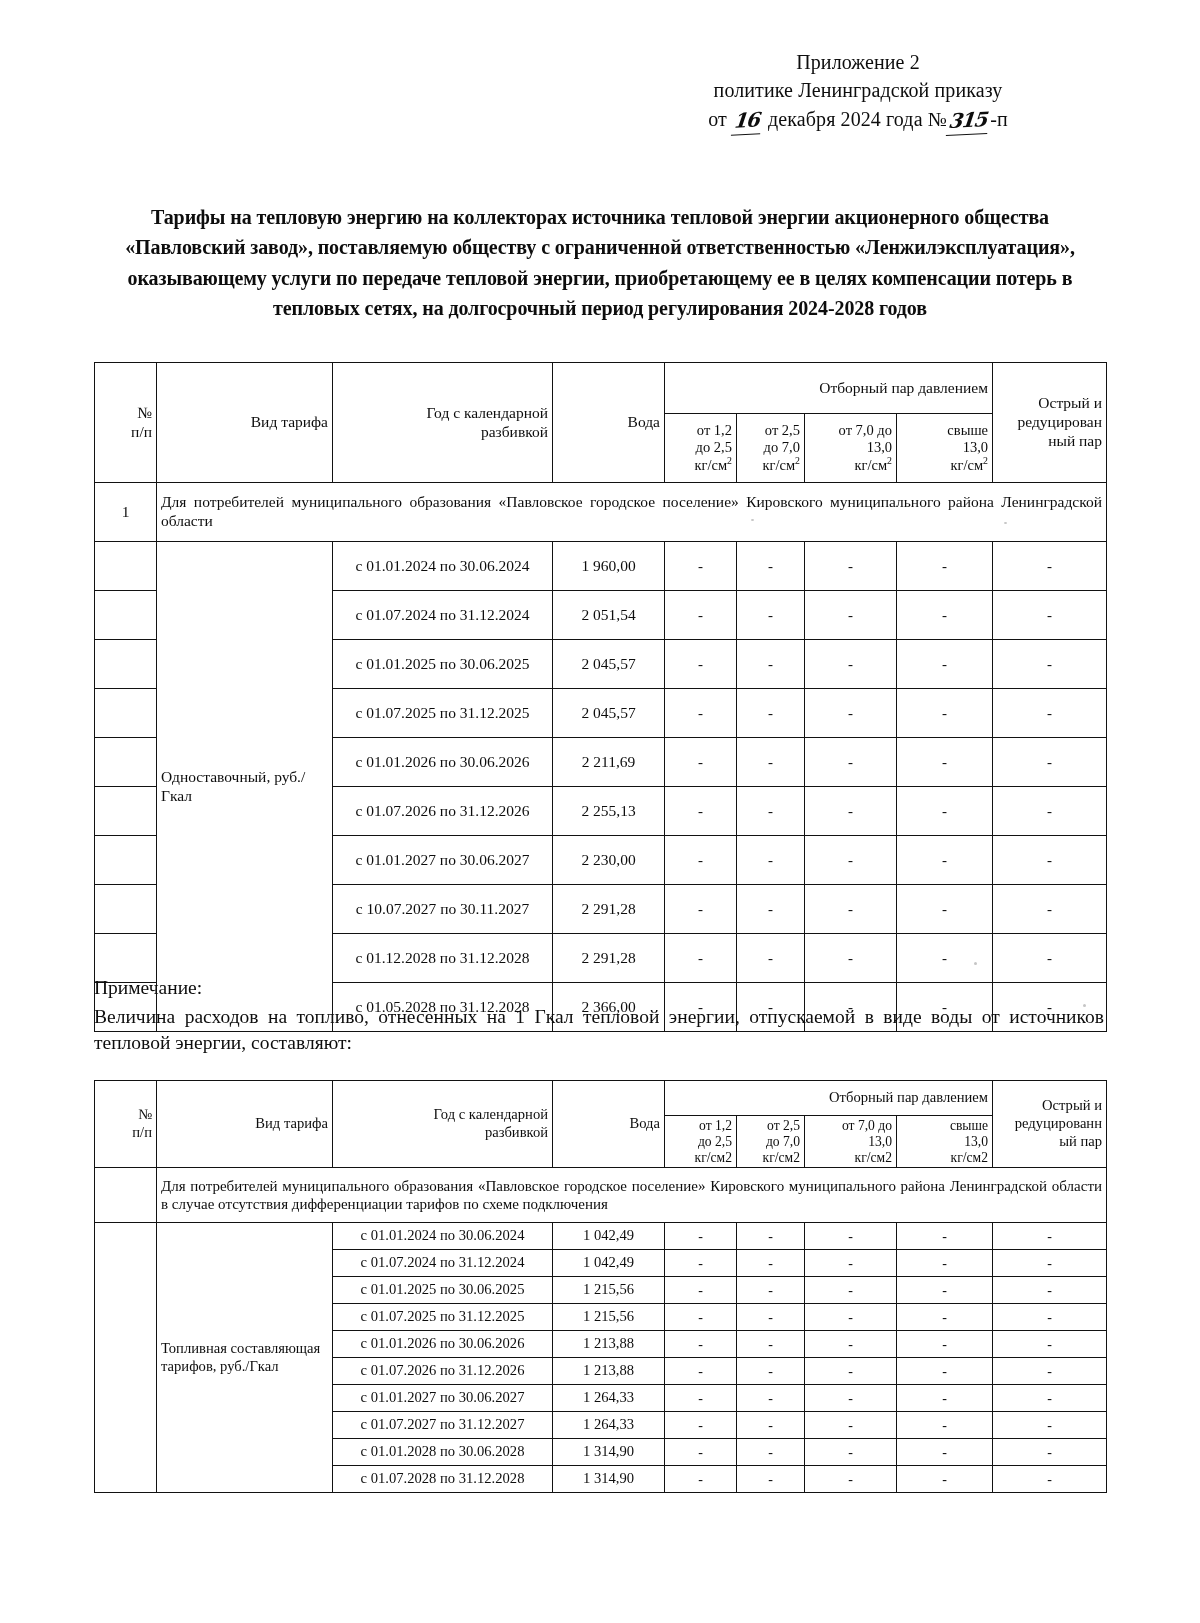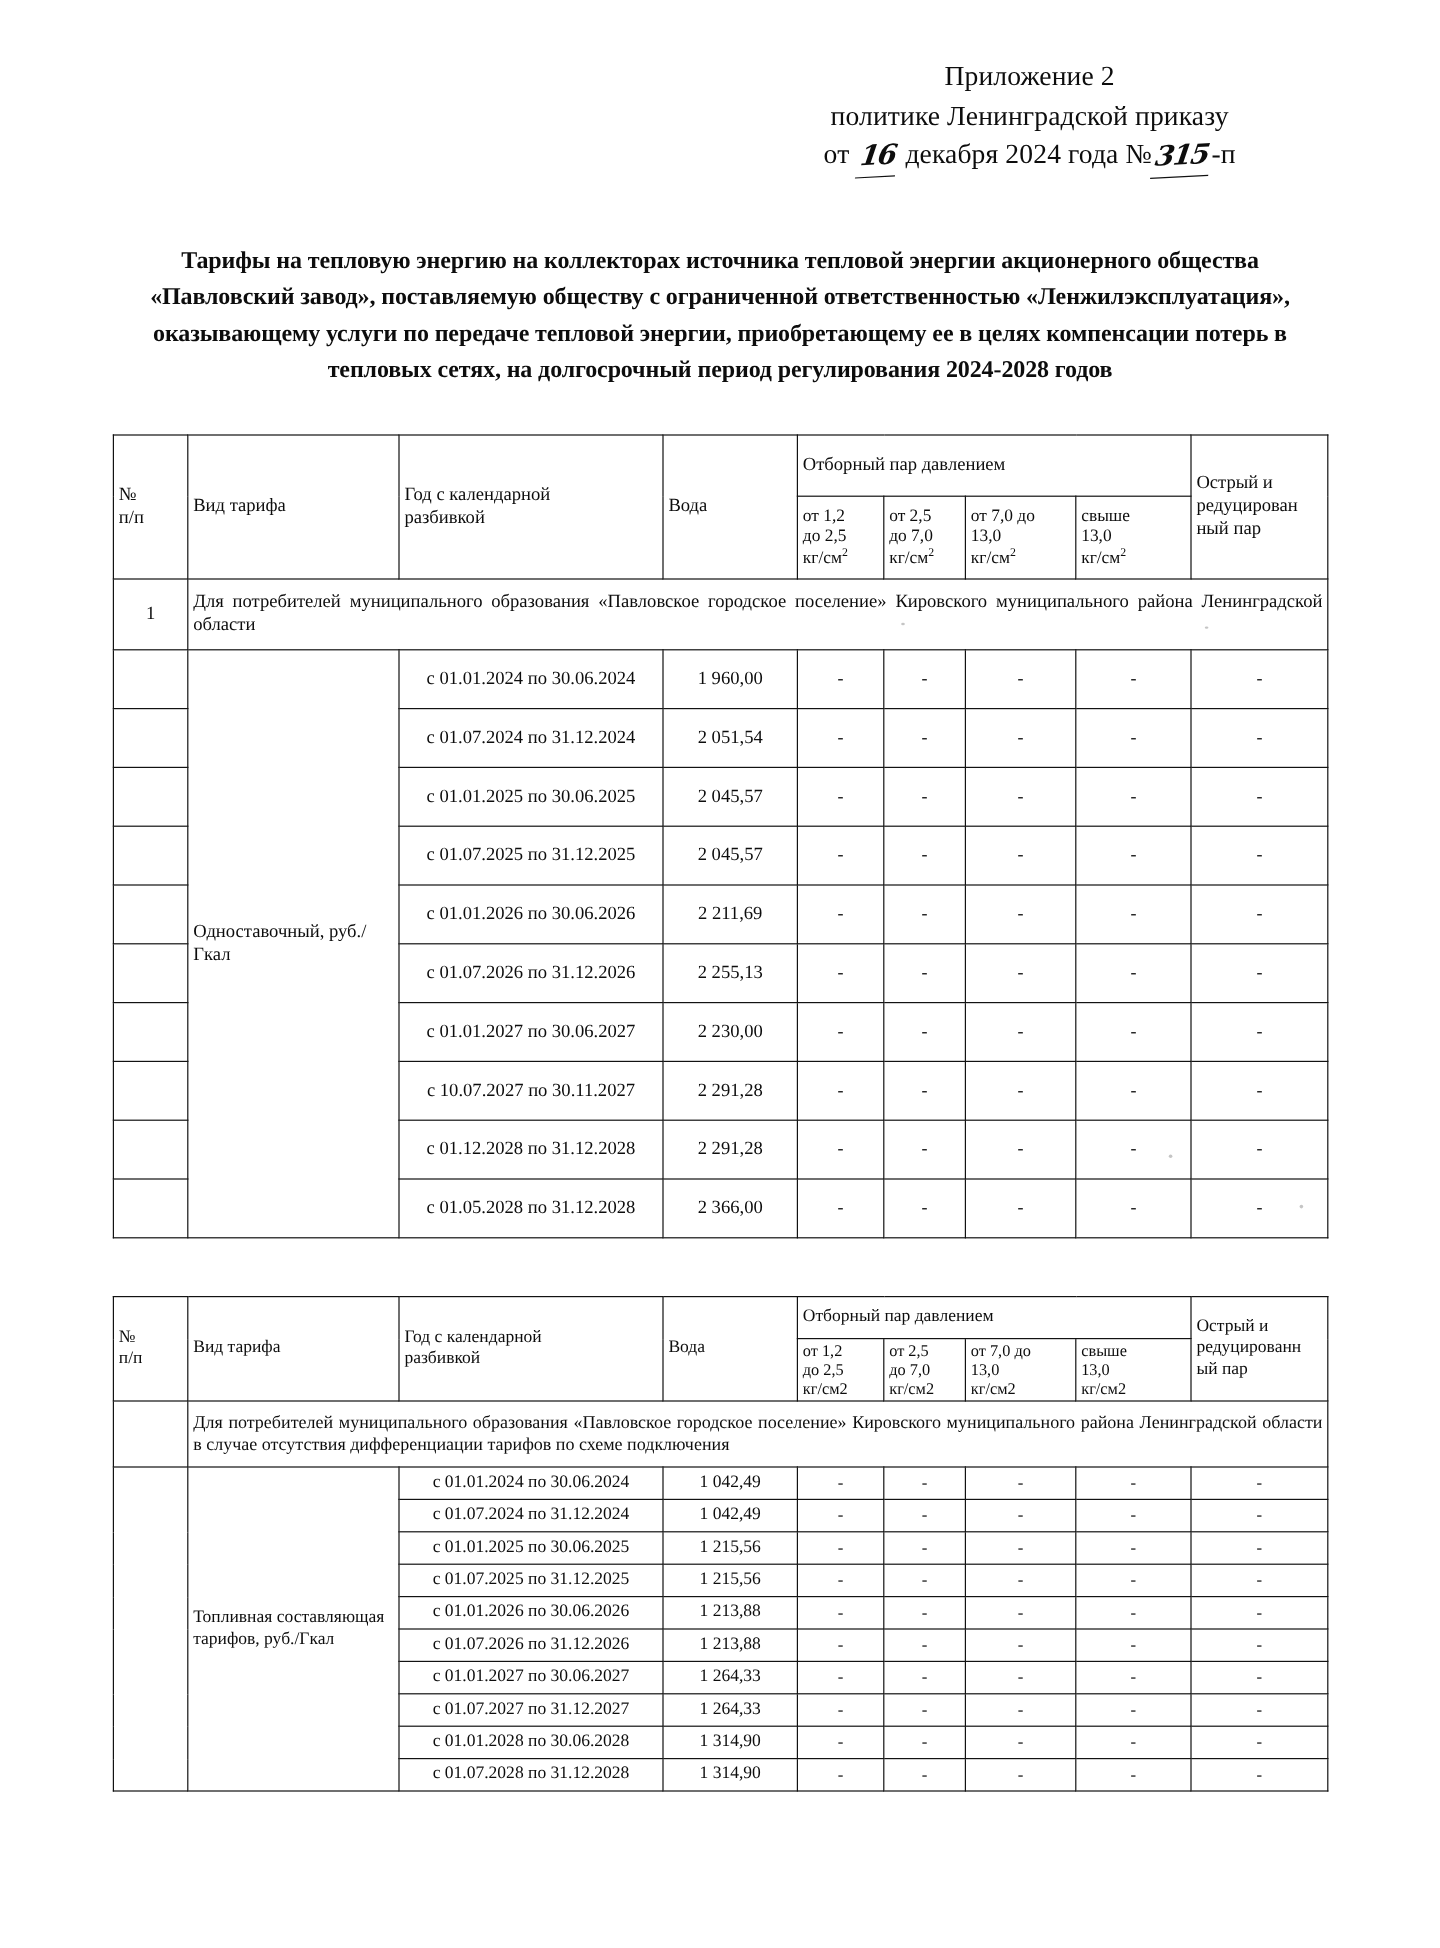--- a/index.html
+++ b/index.html
@@ -23,21 +23,21 @@
     position: relative;
   }
 
   
   .doc-header {
     position: absolute;
     top: 48px;
     right: 112px;
     width: 460px;
     text-align: center;
-    font-size: 23px;
+    font-size: 20px;
     line-height: 1.42;
     letter-spacing: 0.1px;
   }
   .doc-header .line {
     white-space: nowrap;
   }
   .hand {
     font-family: "DejaVu Serif", serif;
     font-style: italic;
     font-weight: 700;
@@ -72,21 +72,21 @@
   }
   table.tbl td, table.tbl th {
     border: 1.3px solid #121212;
     padding: 2px 4px;
     font-weight: 400;
     vertical-align: middle;
     font-size: 15.5px;
     line-height: 1.22;
   }
   .c-center { text-align: center; }
-  .hcell    { text-align: left; vertical-align: middle; }
+  .hcell    { text-align: right; vertical-align: middle; }
 
   
   #table-tariffs {
     top: 362px;
     left: 94px;
     width: 1012px;
   }
   #table-tariffs td { height: 44px; }
   #table-tariffs .hdr-top td { height: 46px; }
   #table-tariffs .hdr-sub td { height: 64px; font-size: 14.5px; line-height: 1.2; }
@@ -291,20 +291,24 @@
         <td class="c-center">2 366,00</td>
         <td class="dash">-</td>
         <td class="dash">-</td>
         <td class="dash">-</td>
         <td class="dash">-</td>
         <td class="dash">-</td>
       </tr>
     </tbody>
   </table>
 
+  <div class="note-block">
+    <div class="note-title">Примечание:</div>
+    <div class="note-body">Величина расходов на топливо, отнесенных на 1 Гкал тепловой энергии, отпускаемой в виде воды от источников тепловой энергии, составляют:</div>
+  </div>
 
   <table class="tbl" id="table-fuel">
     <colgroup>
       <col style="width:62px">
       <col style="width:176px">
       <col style="width:220px">
       <col style="width:112px">
       <col style="width:72px">
       <col style="width:68px">
       <col style="width:92px">

